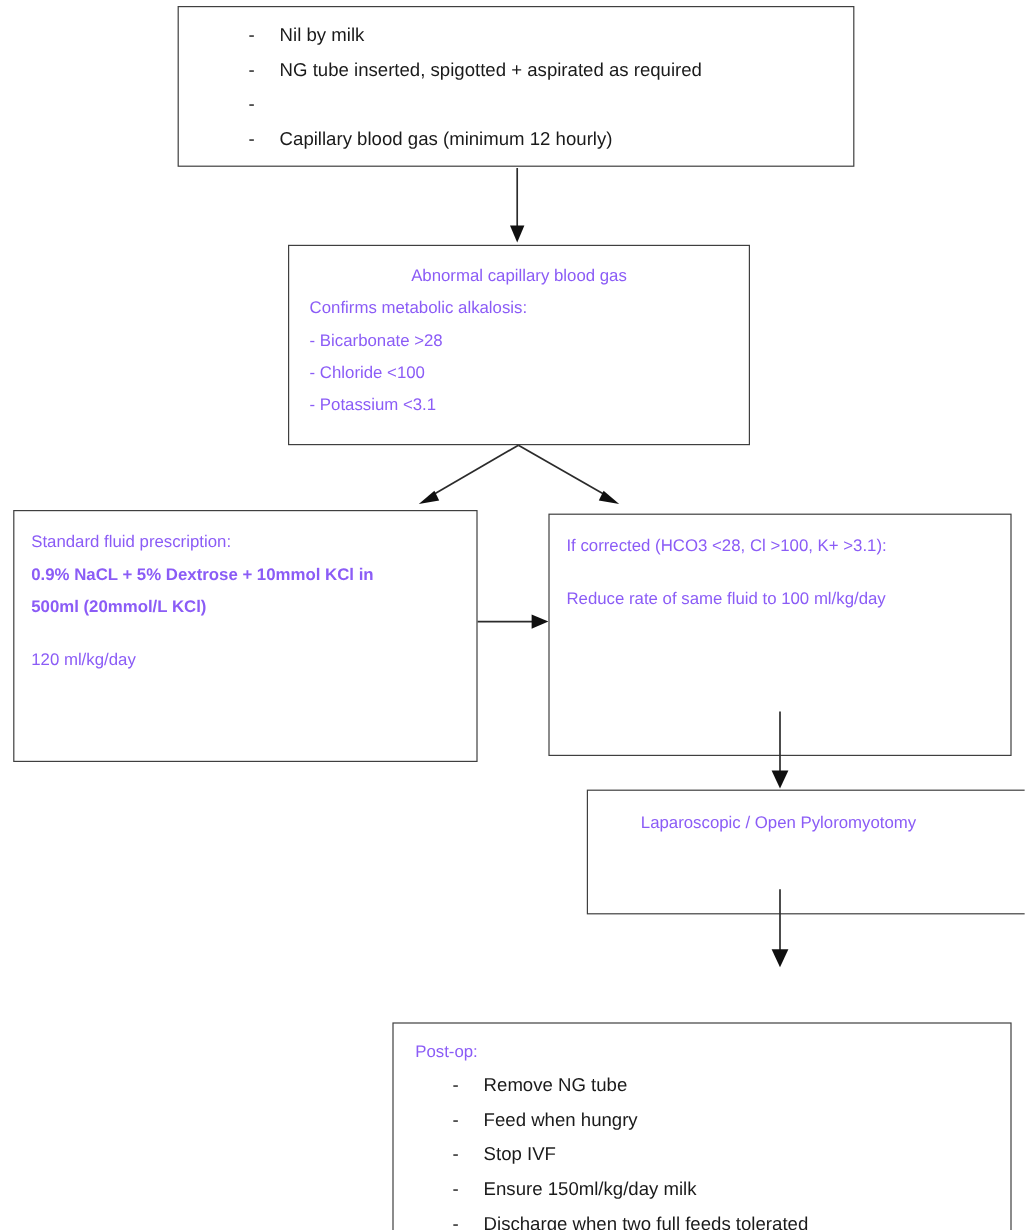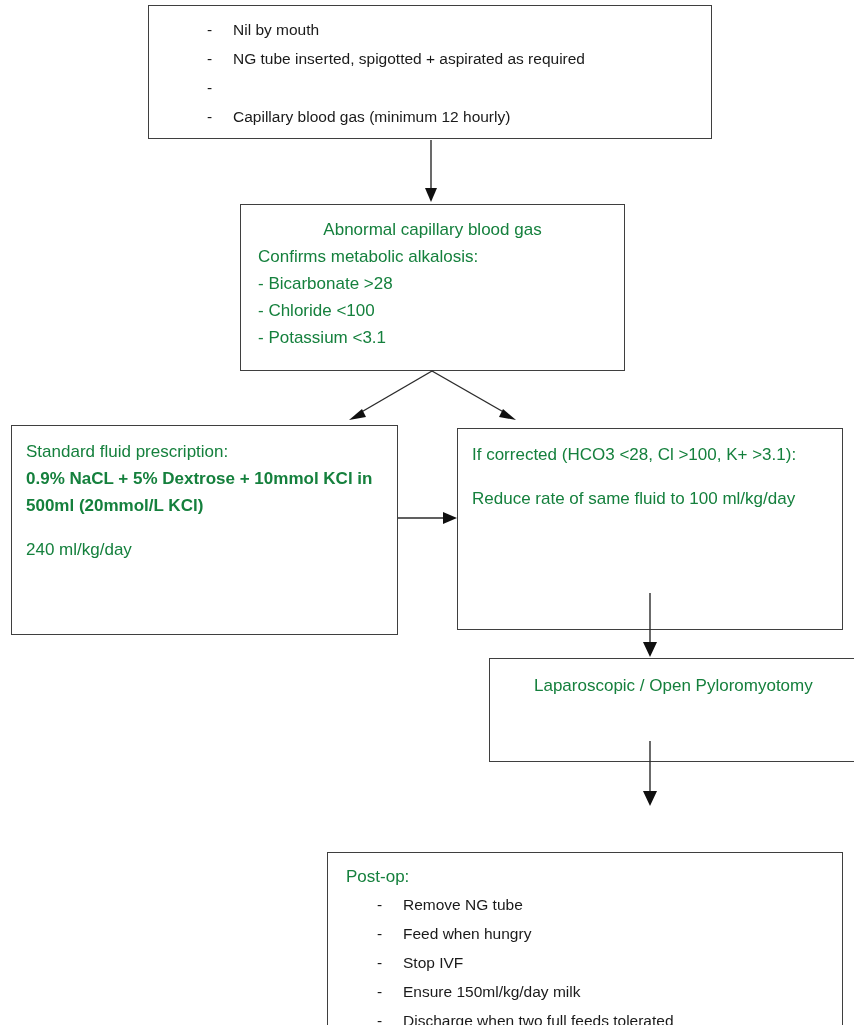--- a/index.html
+++ b/index.html
@@ -22,24 +22,24 @@
   .box {
     position: absolute;
     box-sizing: border-box;
     border: 1.4px solid #3f3f3f;
     background: #ffffff;
   }
   .box-inner {
     padding: 0;
   }
   .line {
-    font-size: 17px;
+    font-size: 14px;
     line-height: 27px;
     white-space: nowrap;
-    color: #15803d;
+    color: #8b5cf6;
   }
   .bullet-row {
     display: flex;
     align-items: flex-start;
     font-size: 15.5px;
     line-height: 29px;
     white-space: nowrap;
   }
   .dash {
     width: 26px;
@@ -86,21 +86,21 @@
 </style>
 </head>
 <body>
 
 <div id="canvas">
 
   <div class="box" id="box-initial-management">
     <div class="list box-inner">
       <div class="bullet-row">
         <span class="dash">-</span>
-        <span>Nil by mouth</span>
+        <span>Nil by milk</span>
       </div>
       <div class="bullet-row">
         <span class="dash">-</span>
         <span>NG tube inserted, spigotted + aspirated as required</span>
       </div>
       <div class="bullet-row">
         <span class="dash">-</span>
       </div>
       <div class="bullet-row">
         <span class="dash">-</span>
@@ -135,21 +135,21 @@
     <line x1="7" y1="1" x2="82" y2="44"></line>
     <polygon points="91,50 74,47 78,39"></polygon>
   </svg>
 
   <div class="box" id="box-standard-fluid">
     <div class="list box-inner">
       <div class="line">Standard fluid prescription:</div>
       <div class="line b">0.9% NaCL + 5% Dextrose + 10mmol KCl in</div>
       <div class="line b">500ml (20mmol/L KCl)</div>
       <div class="spacer"></div>
-      <div class="line">240 ml/kg/day</div>
+      <div class="line">120 ml/kg/day</div>
     </div>
   </div>
 
   <svg class="conn" style="left:396px; top:506px;" width="70" height="26" viewBox="0 0 70 26">
     <line x1="2" y1="12" x2="50" y2="12"></line>
     <polygon points="61,12 47,6 47,18"></polygon>
   </svg>
 
   <div class="box" id="box-if-corrected">
     <div class="list box-inner">

